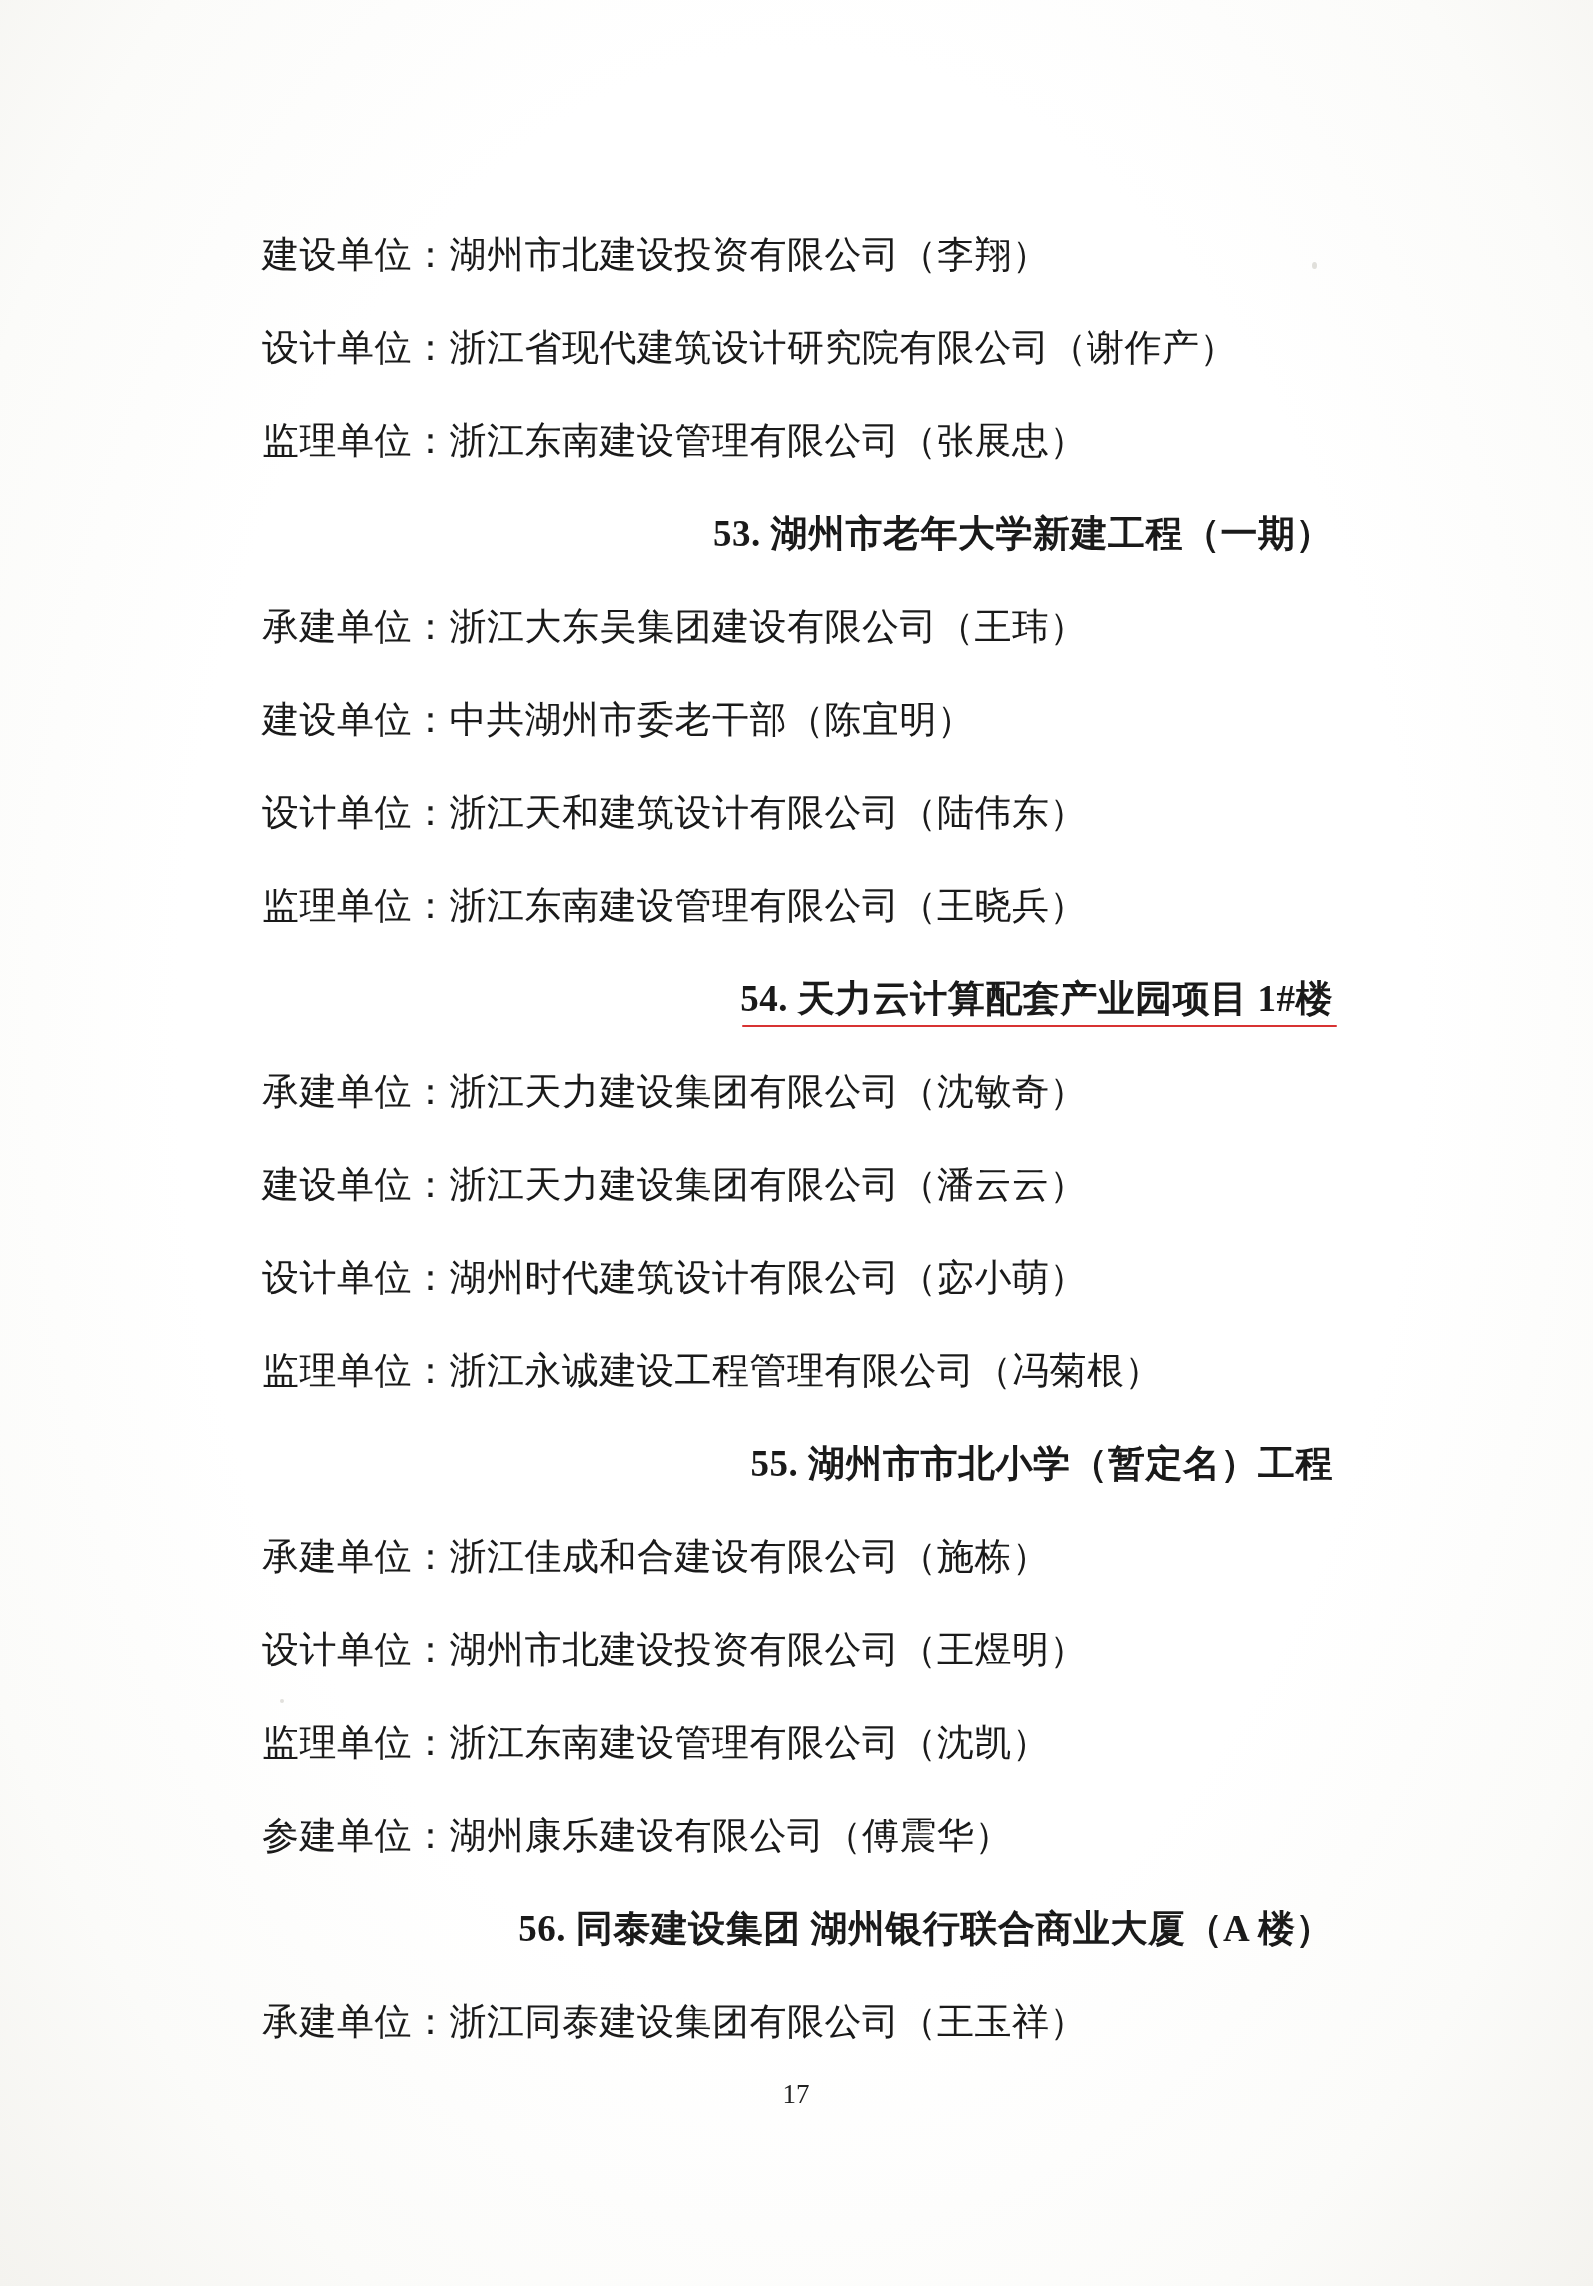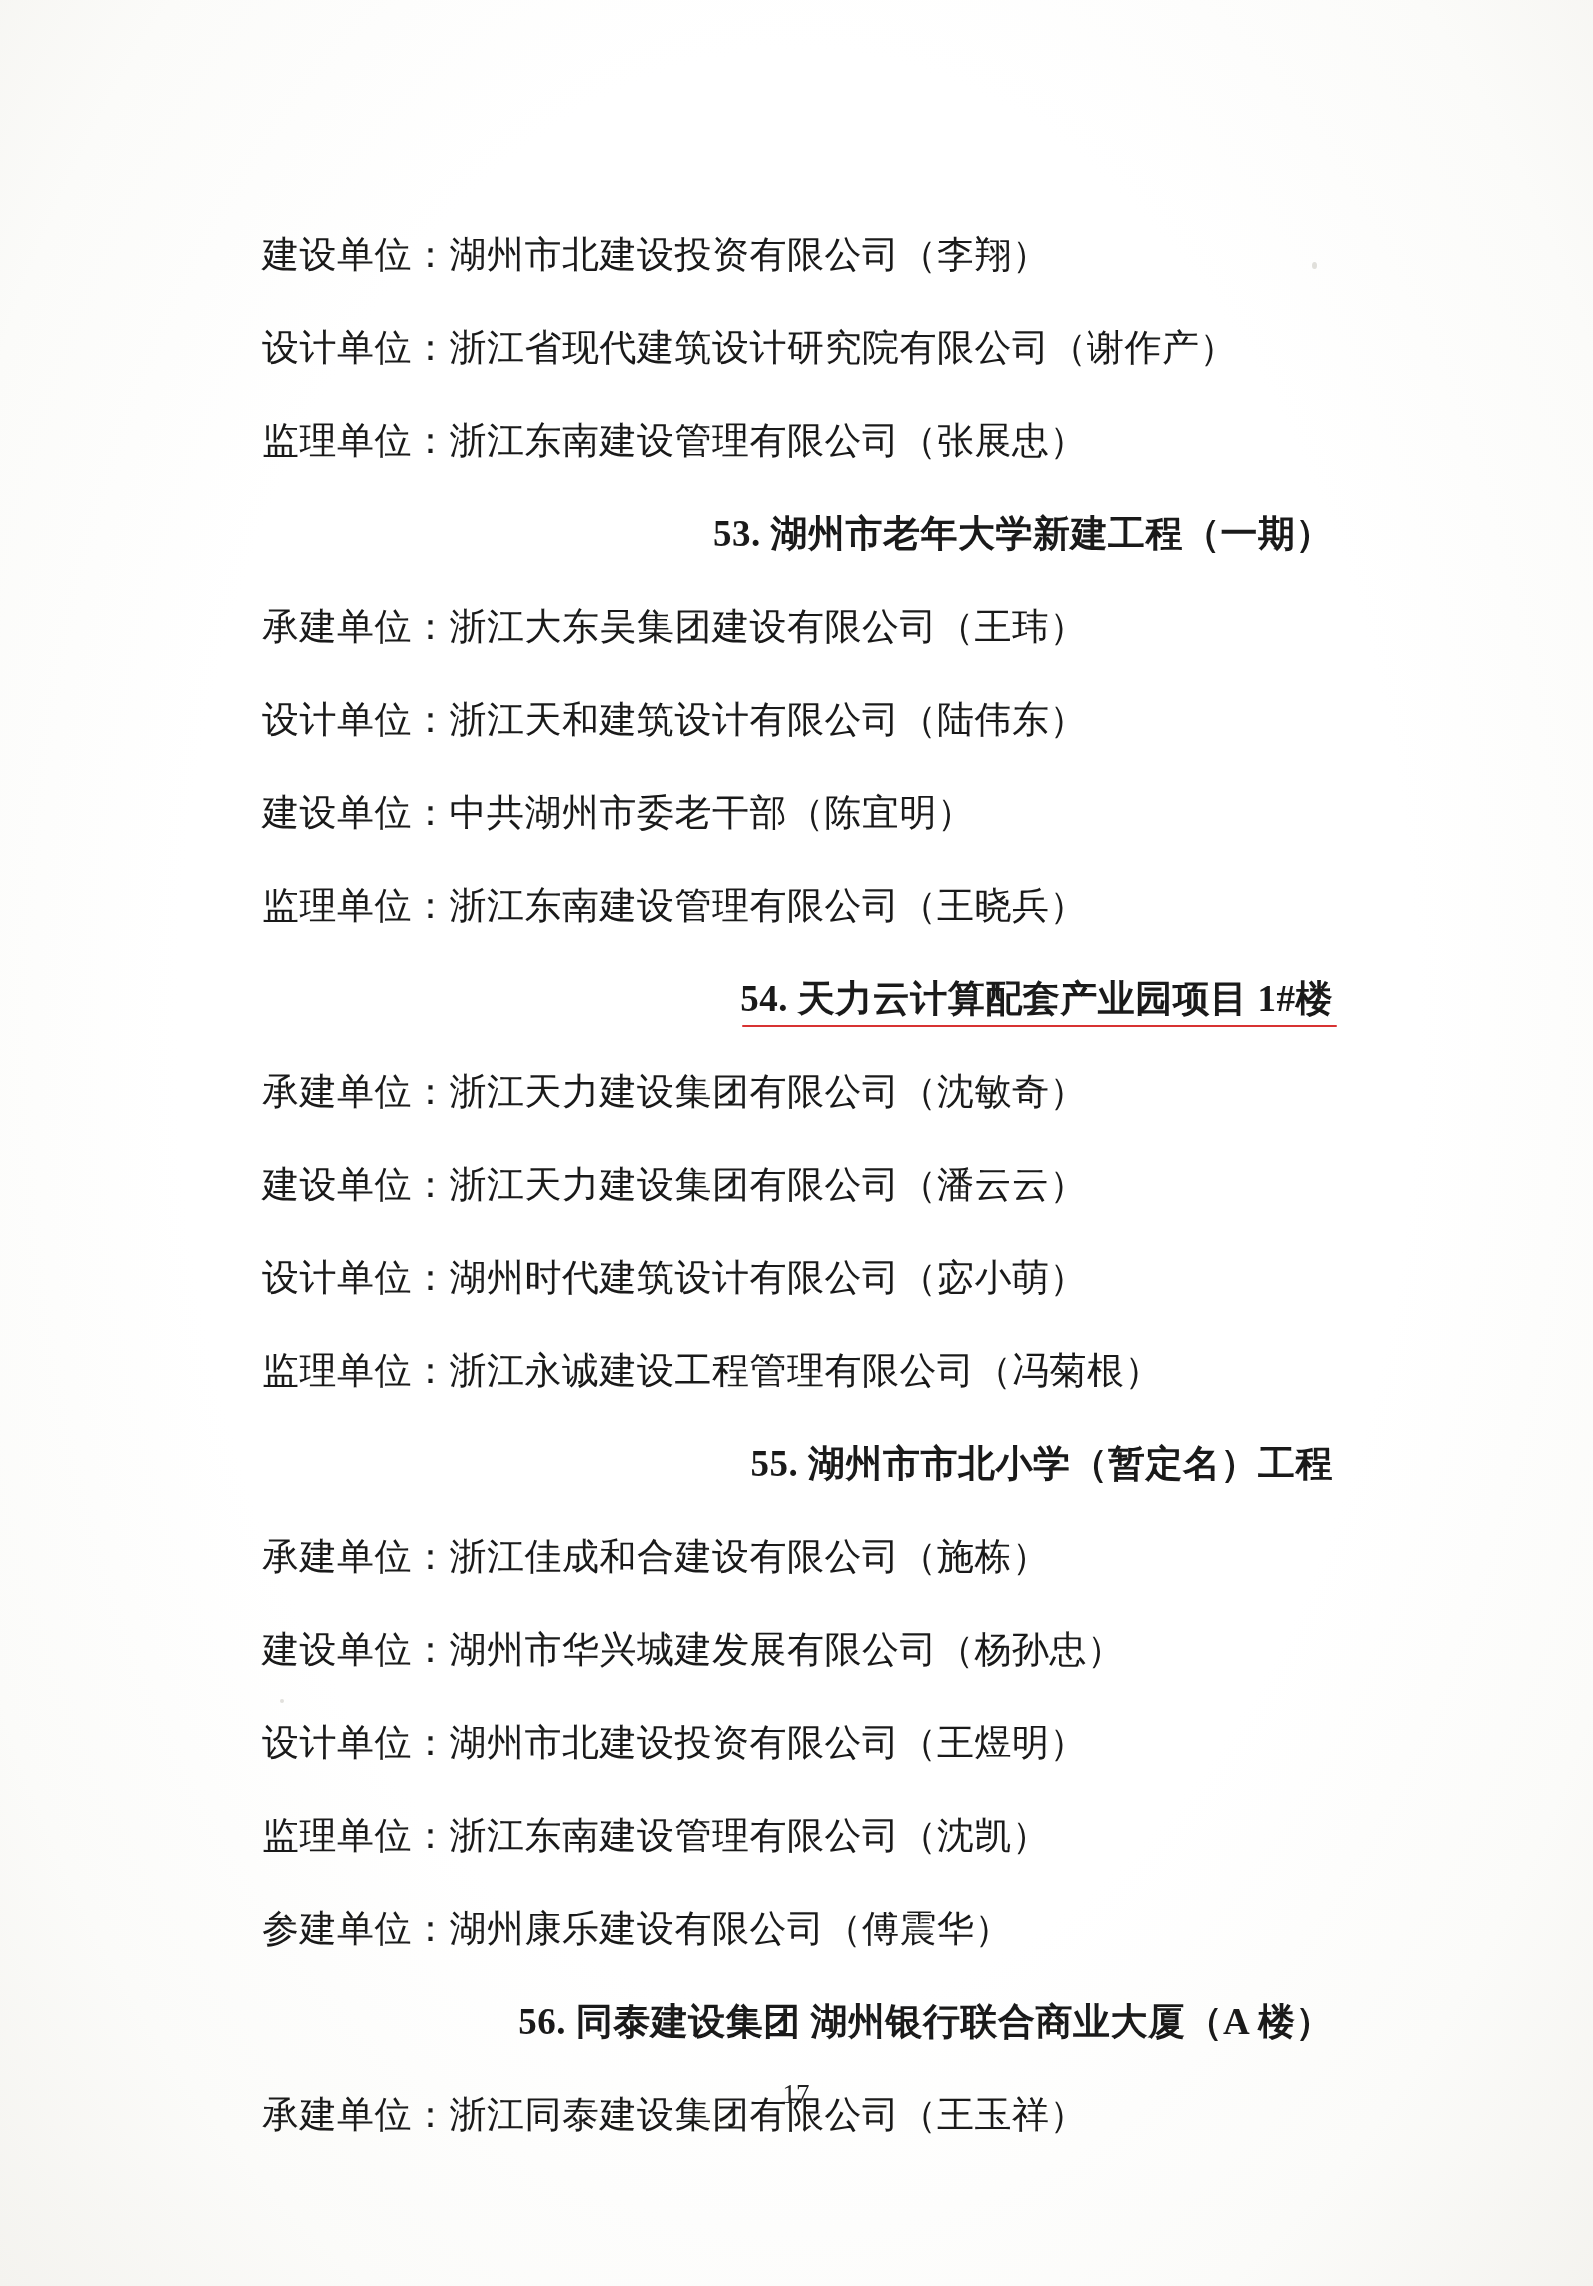--- a/index.html
+++ b/index.html
@@ -85,31 +85,30 @@
 <body>
 
 <div class="page">
 
   <div class="content">
       <div class="line sub"><span class="label">建设单位：</span><span>湖州市北建设投资有限公司（李翔）</span></div>
       <div class="line sub"><span class="label">设计单位：</span><span>浙江省现代建筑设计研究院有限公司（谢作产）</span></div>
       <div class="line sub"><span class="label">监理单位：</span><span>浙江东南建设管理有限公司（张展忠）</span></div>
       <div class="entry-title">53. 湖州市老年大学新建工程（一期）</div>
       <div class="line sub"><span class="label">承建单位：</span><span>浙江大东吴集团建设有限公司（王玮）</span></div>
+      <div class="line sub"><span class="label">建设单位：</span><span>中共湖州市委老干部（陈宜明）</span></div>
       <div class="line sub"><span class="label">设计单位：</span><span>浙江天和建筑设计有限公司（陆伟东）</span></div>
-      <div class="line sub"><span class="label">建设单位：</span><span>中共湖州市委老干部（陈宜明）</span></div>
       <div class="line sub"><span class="label">监理单位：</span><span>浙江东南建设管理有限公司（王晓兵）</span></div>
       <div class="entry-title"><span class="underlined">54. 天力云计算配套产业园项目 1#楼</span></div>
       <div class="line sub"><span class="label">承建单位：</span><span>浙江天力建设集团有限公司（沈敏奇）</span></div>
       <div class="line sub"><span class="label">建设单位：</span><span>浙江天力建设集团有限公司（潘云云）</span></div>
       <div class="line sub"><span class="label">设计单位：</span><span>湖州时代建筑设计有限公司（宓小萌）</span></div>
       <div class="line sub"><span class="label">监理单位：</span><span>浙江永诚建设工程管理有限公司（冯菊根）</span></div>
       <div class="entry-title">55. 湖州市市北小学（暂定名）工程</div>
       <div class="line sub"><span class="label">承建单位：</span><span>浙江佳成和合建设有限公司（施栋）</span></div>
-      <div class="line sub"><span class="label">建设单位：</span><span>湖州市华兴城建发展有限公司（杨孙忠）</span></div>
       <div class="line sub"><span class="label">设计单位：</span><span>湖州市北建设投资有限公司（王煜明）</span></div>
       <div class="line sub"><span class="label">监理单位：</span><span>浙江东南建设管理有限公司（沈凯）</span></div>
       <div class="line sub"><span class="label">参建单位：</span><span>湖州康乐建设有限公司（傅震华）</span></div>
       <div class="entry-title">56. 同泰建设集团 湖州银行联合商业大厦（A 楼）</div>
       <div class="line sub"><span class="label">承建单位：</span><span>浙江同泰建设集团有限公司（王玉祥）</span></div>
     </div>
 
   <div class="page-number">17</div>
 
   <div class="speck" style="left:1312px; top:262px; width:5px; height:7px;"></div>

